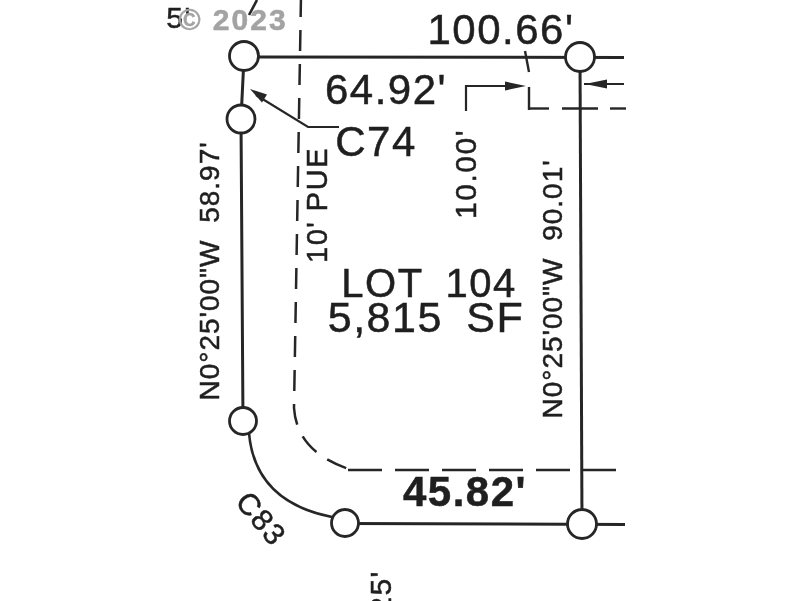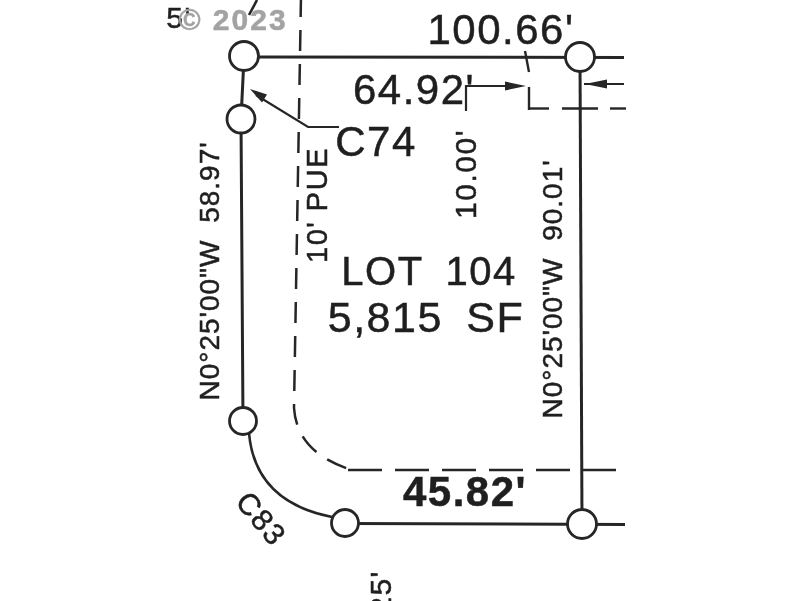--- a/index.html
+++ b/index.html
@@ -21,21 +21,21 @@
     line-height:1;
   }
   .vert{transform:translate(-50%,-50%) rotate(-90deg);}
   .tilt{transform:translate(-50%,-50%) rotate(50deg);}
   .watermark{
     color:#a3a3a3;
     -webkit-text-stroke:0.5px #a3a3a3;
     font-weight:700;
     letter-spacing:2px;
   }
-  .f40{font-size:40px;word-spacing:10px;}
+  .f40{font-size:40px;word-spacing:10px;margin-top:12px;}
   .f33{font-size:43px;word-spacing:10px;}
   .f31{font-size:42px;}
   .f30{font-size:30px;}
   .f29{font-size:29px;}
   .f28{font-size:28px;letter-spacing:1px;word-spacing:8px;}
 </style>
 </head>
 <body>
 
 <svg id="plat" width="800" height="601" viewBox="0 0 800 601">
@@ -79,21 +79,21 @@
     <circle cx="582" cy="524" r="14.5"></circle>
   </g>
 </svg>
 
 <div class="lbl f30" style="left:179px;top:18px;">5'</div>
 
 <div class="lbl watermark f30" style="left:233px;top:20px;">© 2023</div>
 
 <div class="lbl f31" style="left:501px;top:30px;">100.66'</div>
 
-<div class="lbl f31" style="left:414px;top:90px;">64.92'</div>
+<div class="lbl f31" style="left:386px;top:90px;">64.92'</div>
 
 <div class="lbl f31" style="left:376px;top:142px;">C74</div>
 
 <div class="lbl vert f29" style="left:317px;top:205px;">10' PUE</div>
 
 <div class="lbl vert f30" style="left:466px;top:174px;">10.00'</div>
 
 <div class="lbl vert f28" style="left:210px;top:271px;">N0°25'00"W  58.97'</div>
 
 <div class="lbl vert f28" style="left:553px;top:289px;">N0°25'00"W  90.01'</div>

